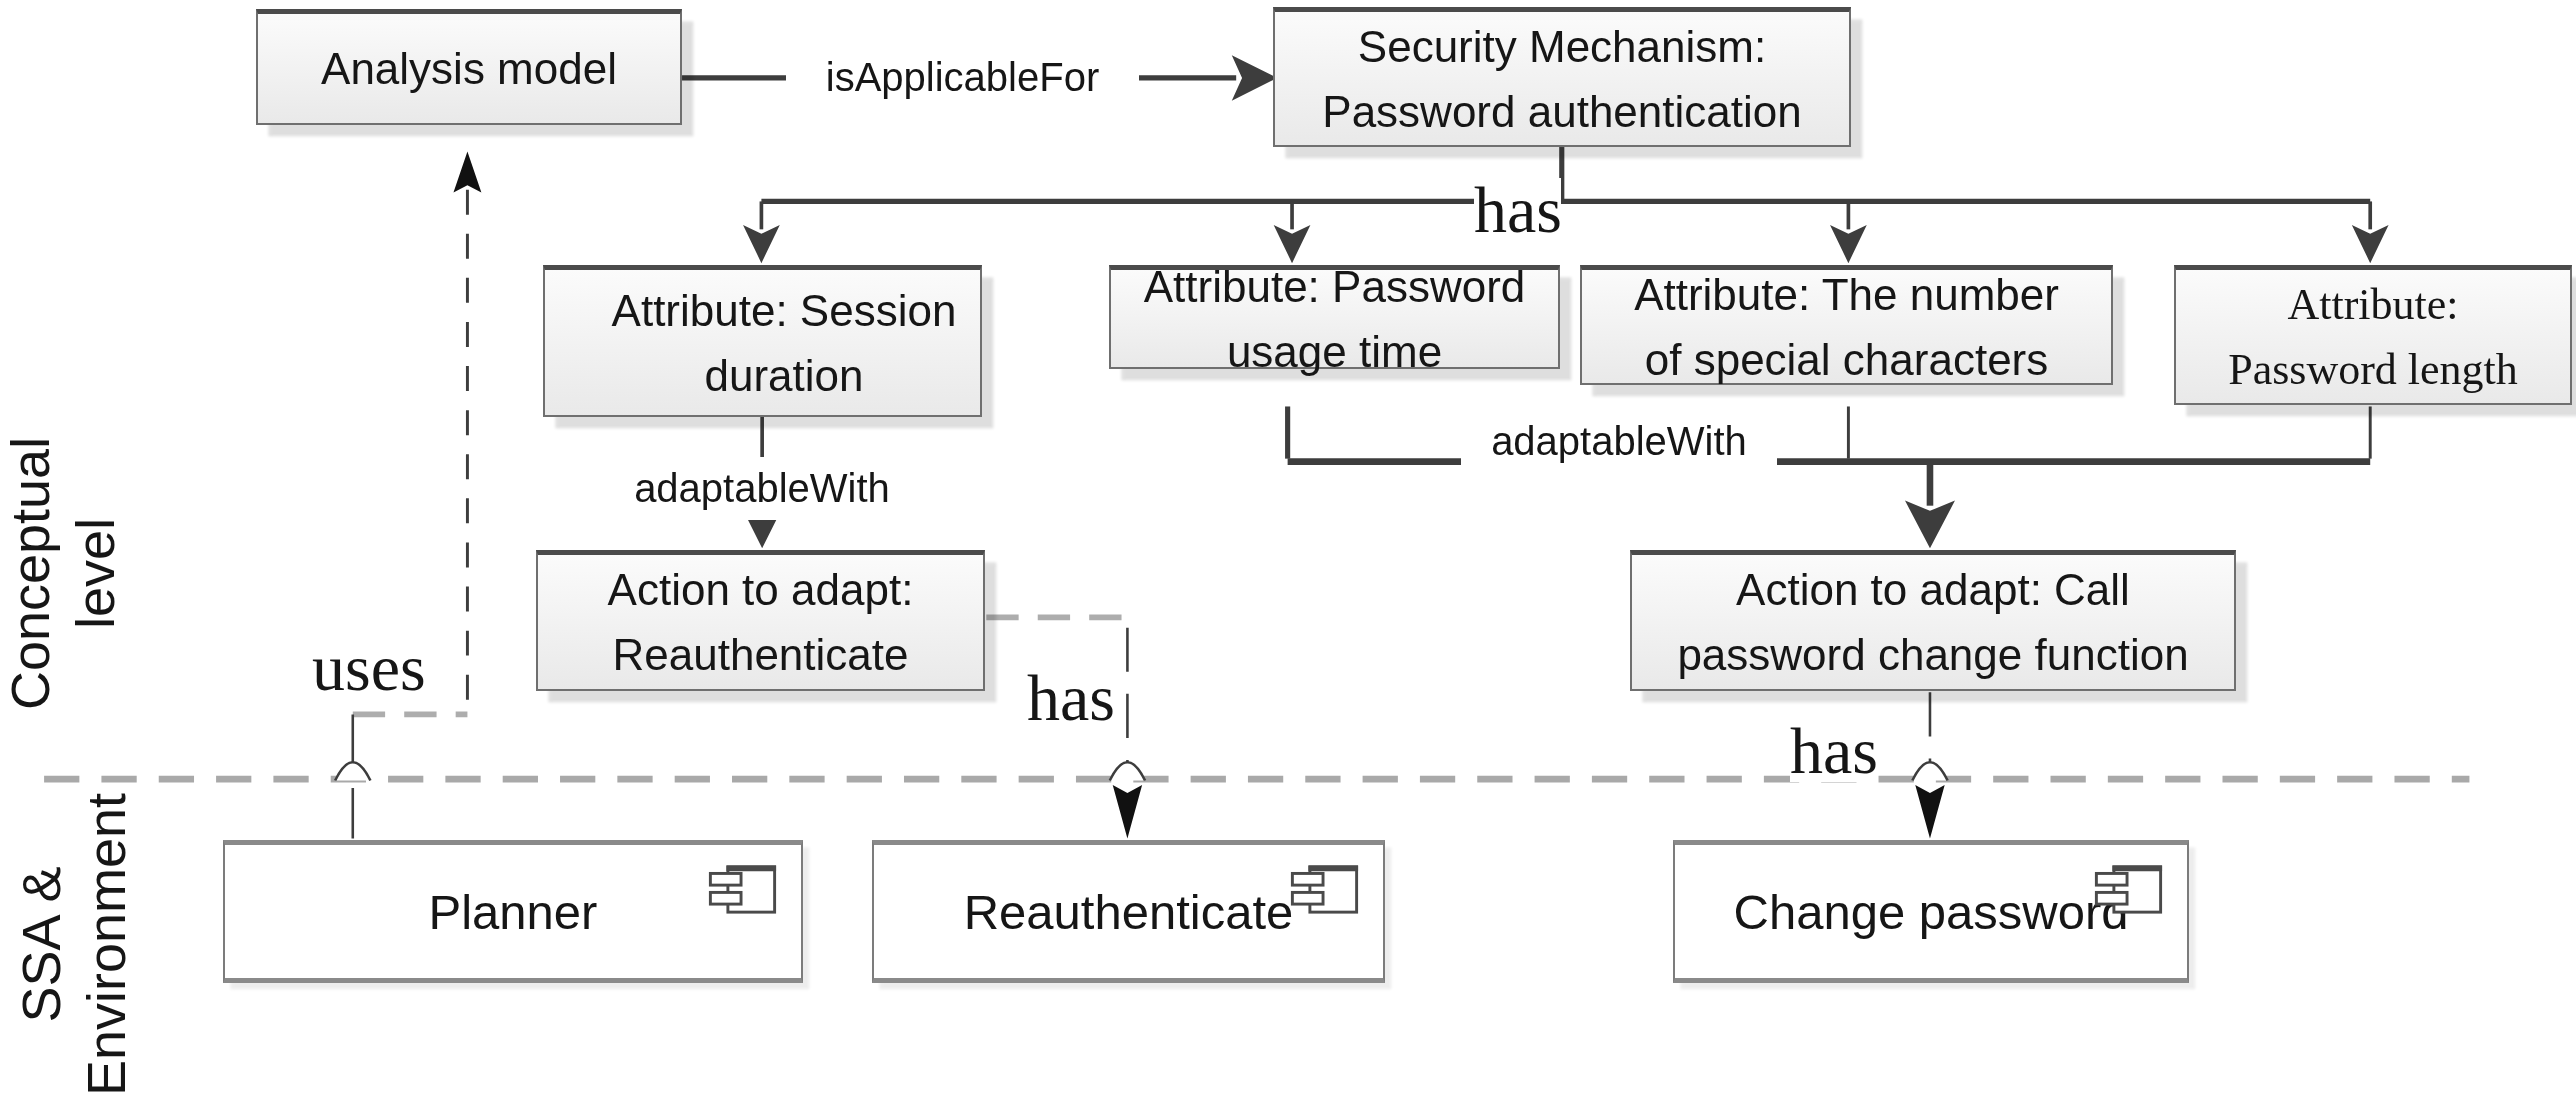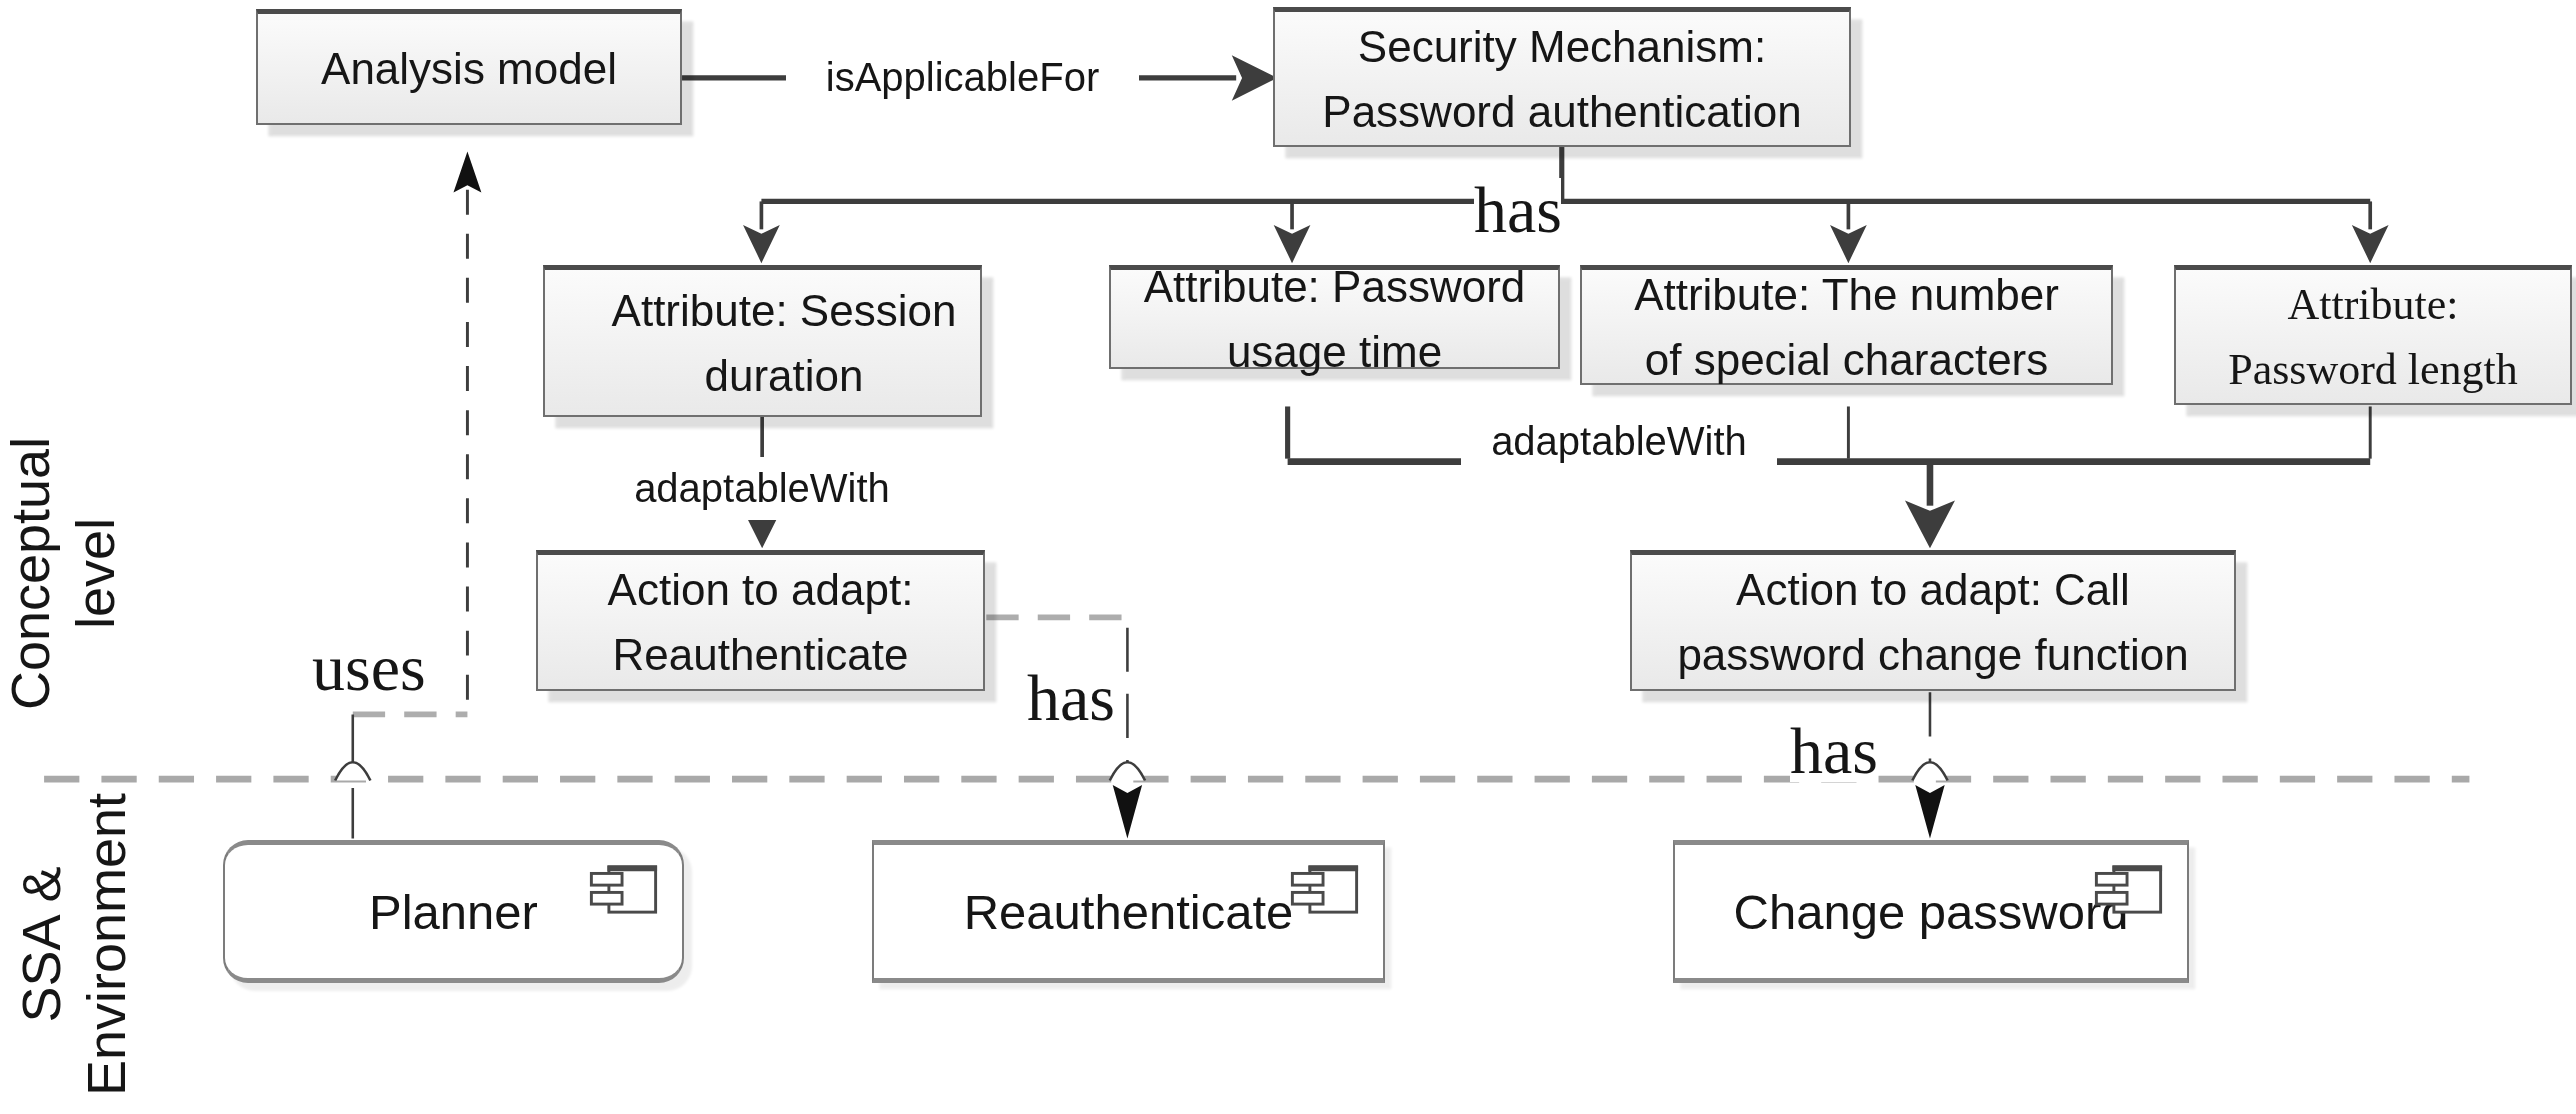--- a/index.html
+++ b/index.html
@@ -169,21 +169,21 @@
 <div class="cbox" style="left:536px;top:550px;width:449px;height:141px;">
   <div>Action to adapt:</div>
   <div>Reauthenticate</div>
 </div>
 
 <div class="cbox" style="left:1630px;top:550px;width:606px;height:141px;">
   <div>Action to adapt: Call</div>
   <div>password change function</div>
 </div>
 
-<div class="comp" style="left:223px;top:840px;width:461px;height:143px;border-radius:25px;">
+<div class="comp" style="left:223px;top:840px;width:580px;height:143px;">
   <span>Planner</span>
   <svg class="comp-icon" viewBox="0 0 100 72">
     <rect x="30" y="5" width="64" height="62" fill="#ffffff" stroke="#4a4a4a" stroke-width="4"></rect>
     <line x1="28" y1="7" x2="96" y2="7" stroke="#4a4a4a" stroke-width="8"></line>
     <rect x="6" y="14" width="42" height="16" fill="#ffffff" stroke="#4a4a4a" stroke-width="4"></rect>
     <rect x="6" y="40" width="42" height="16" fill="#ffffff" stroke="#4a4a4a" stroke-width="4"></rect>
   </svg>
 </div>
 
 <div class="comp" style="left:872px;top:840px;width:513px;height:143px;">

